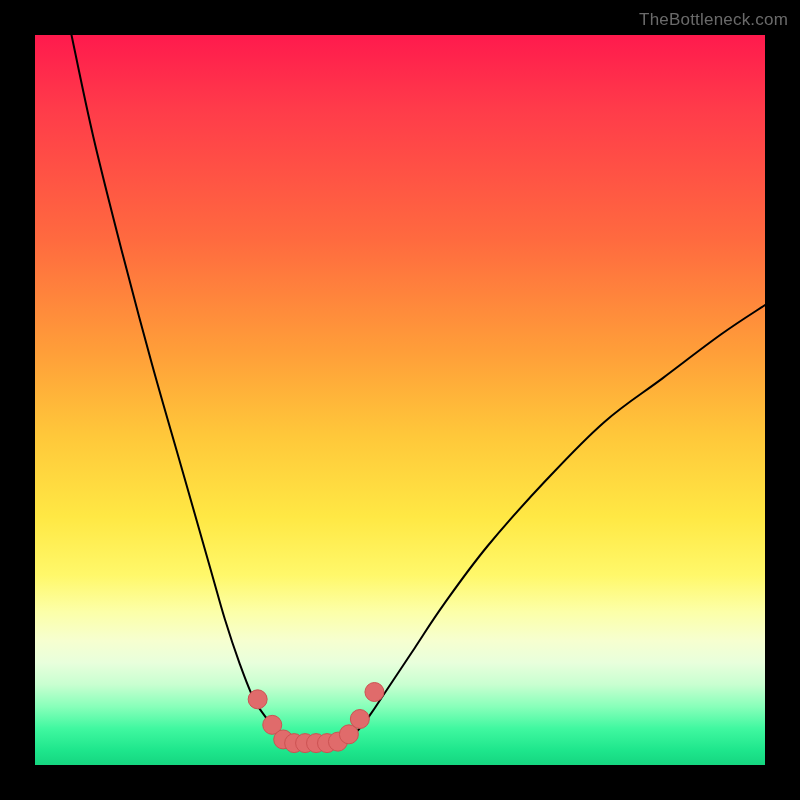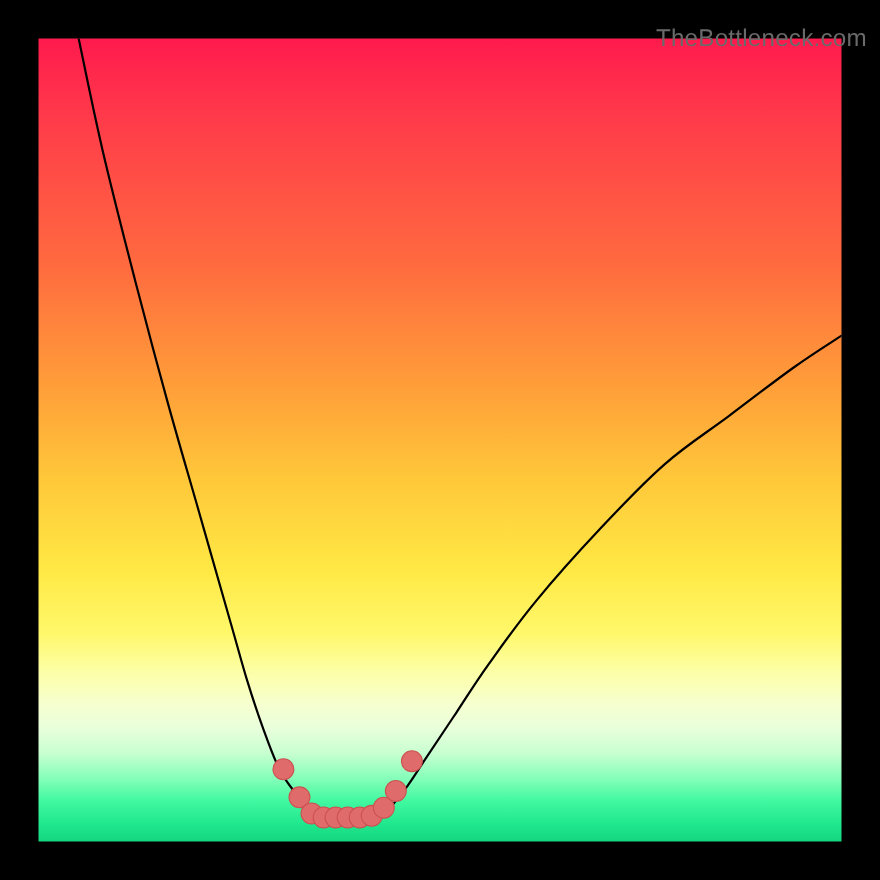--- a/index.html
+++ b/index.html
@@ -44,24 +44,24 @@
   }
   .plot-svg {
     position: absolute;
     inset: 0;
     width: 730px;
     height: 730px;
     display: block;
   }
   .watermark {
     position: absolute;
-    top: 22px;
+    top: 10px;
     right: 12px;
     color: #6a6a6a;
-    font-size: 22px;
+    font-size: 17px;
     letter-spacing: 0.2px;
     font-weight: 500;
     user-select: none;
   }
 </style>
 </head>
 <body>
 
 <div class="frame">
   <div class="plot-area">

